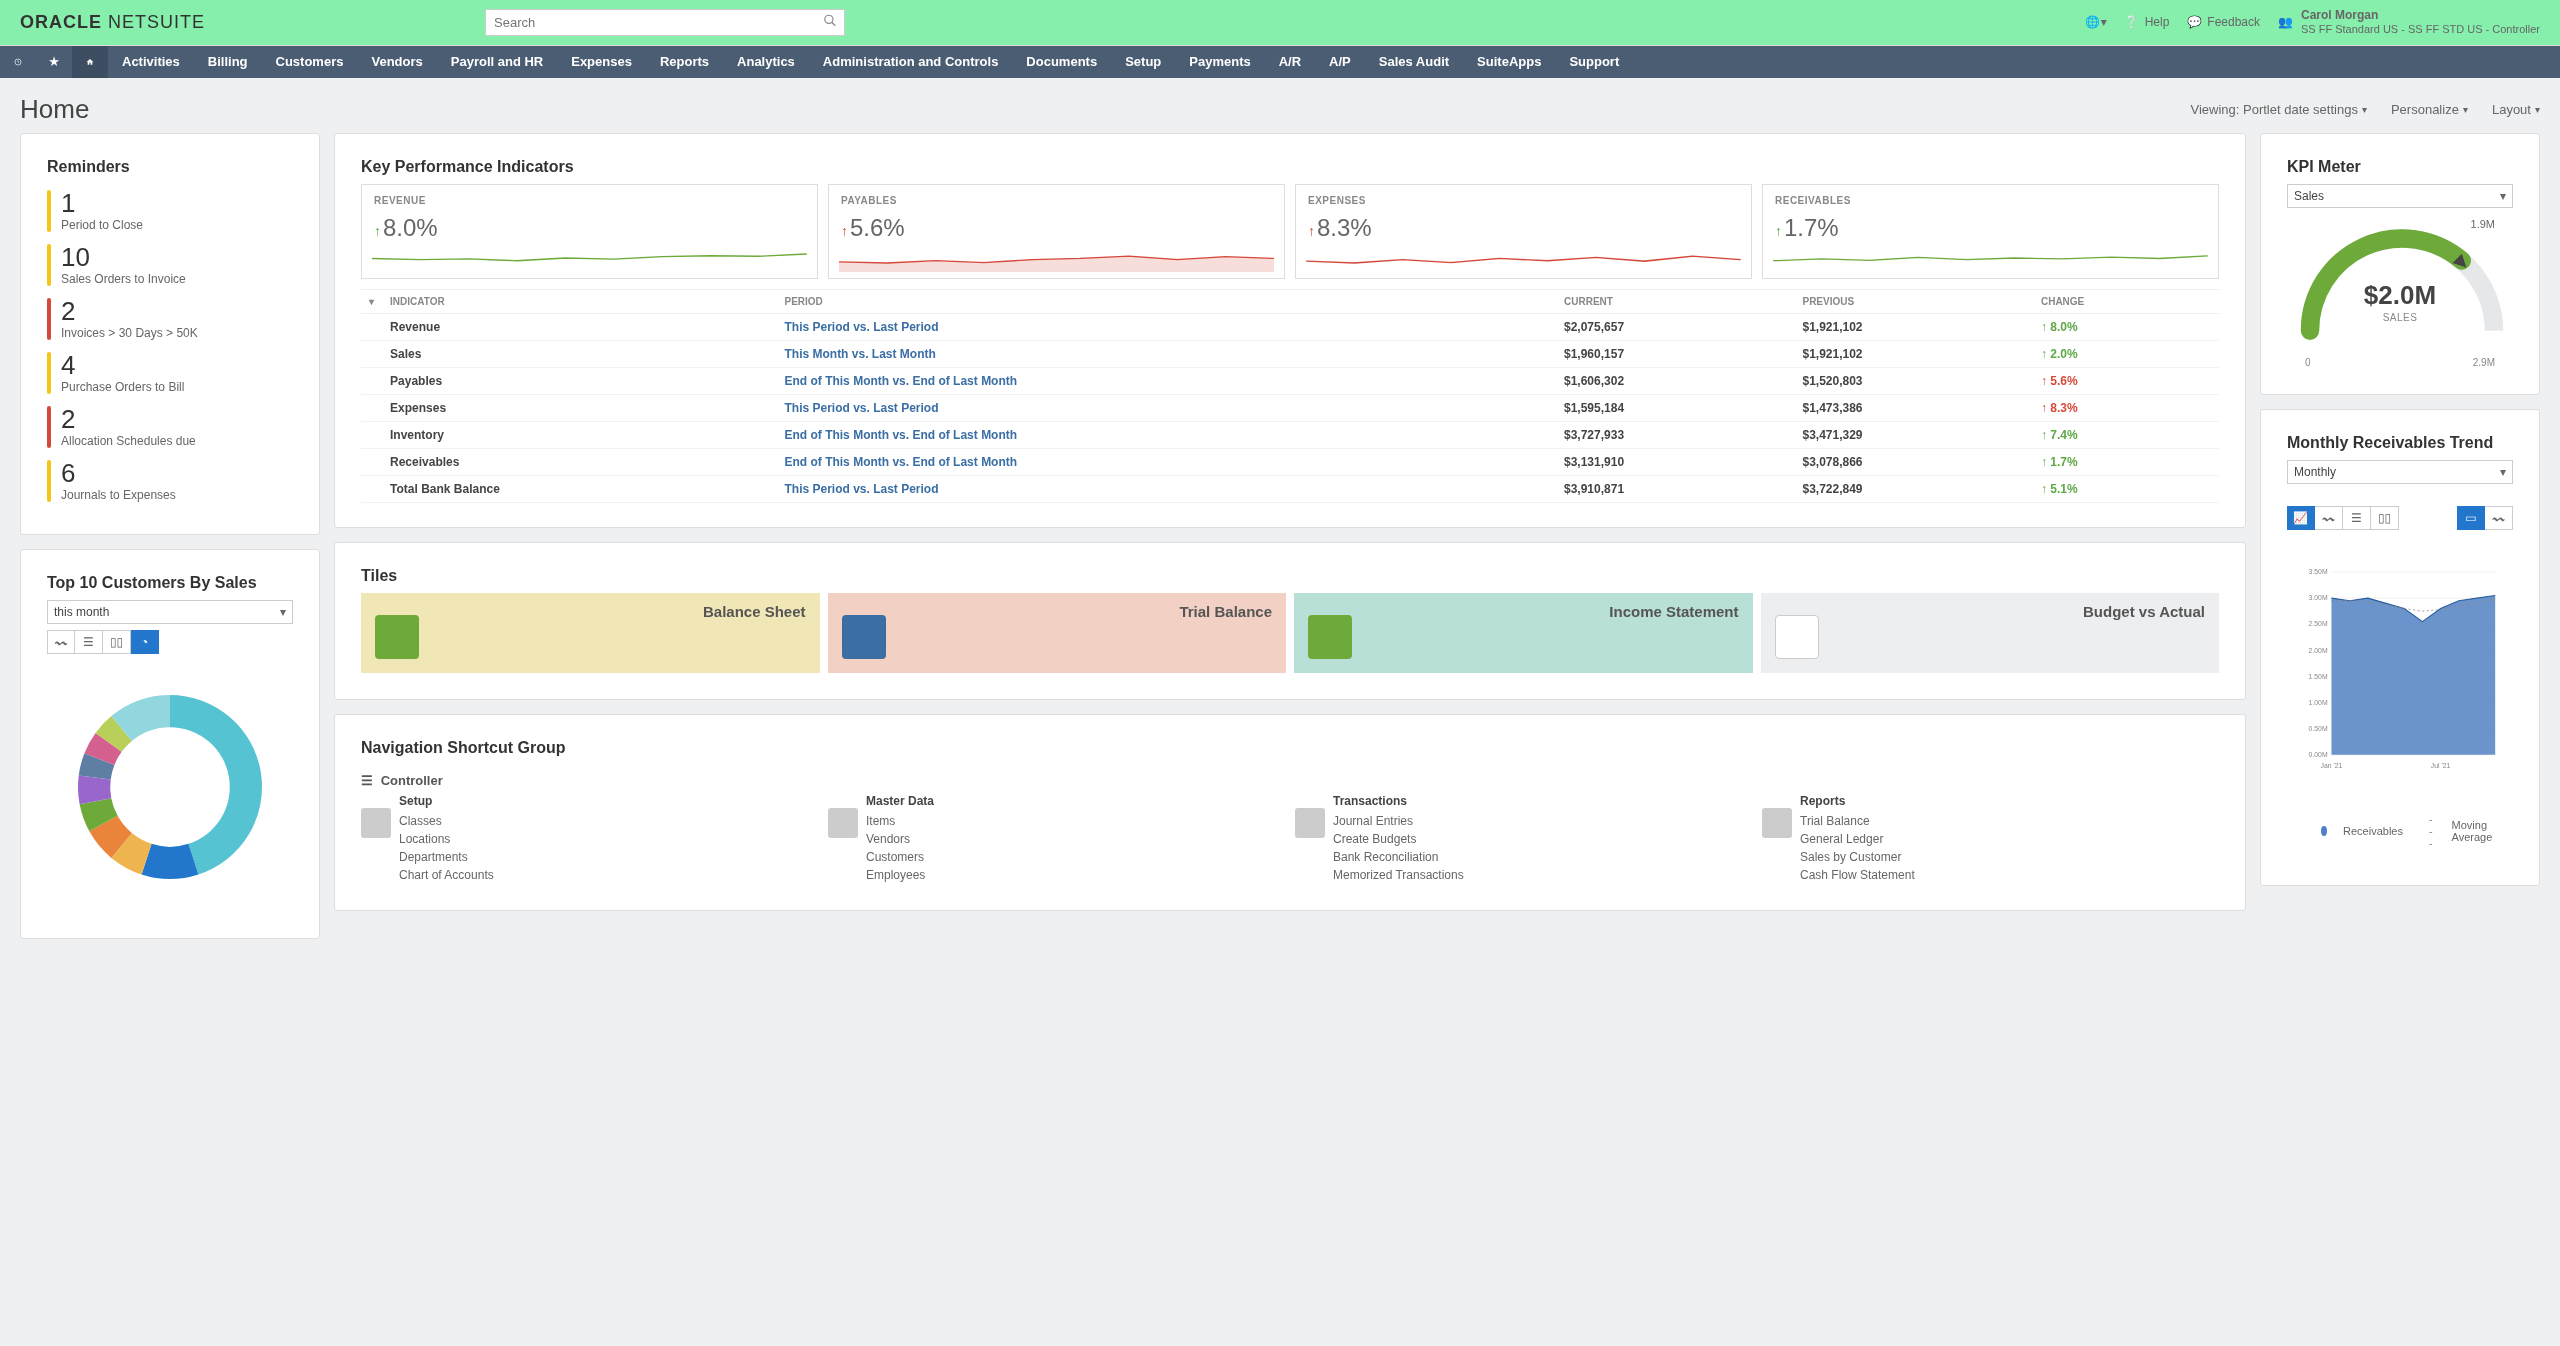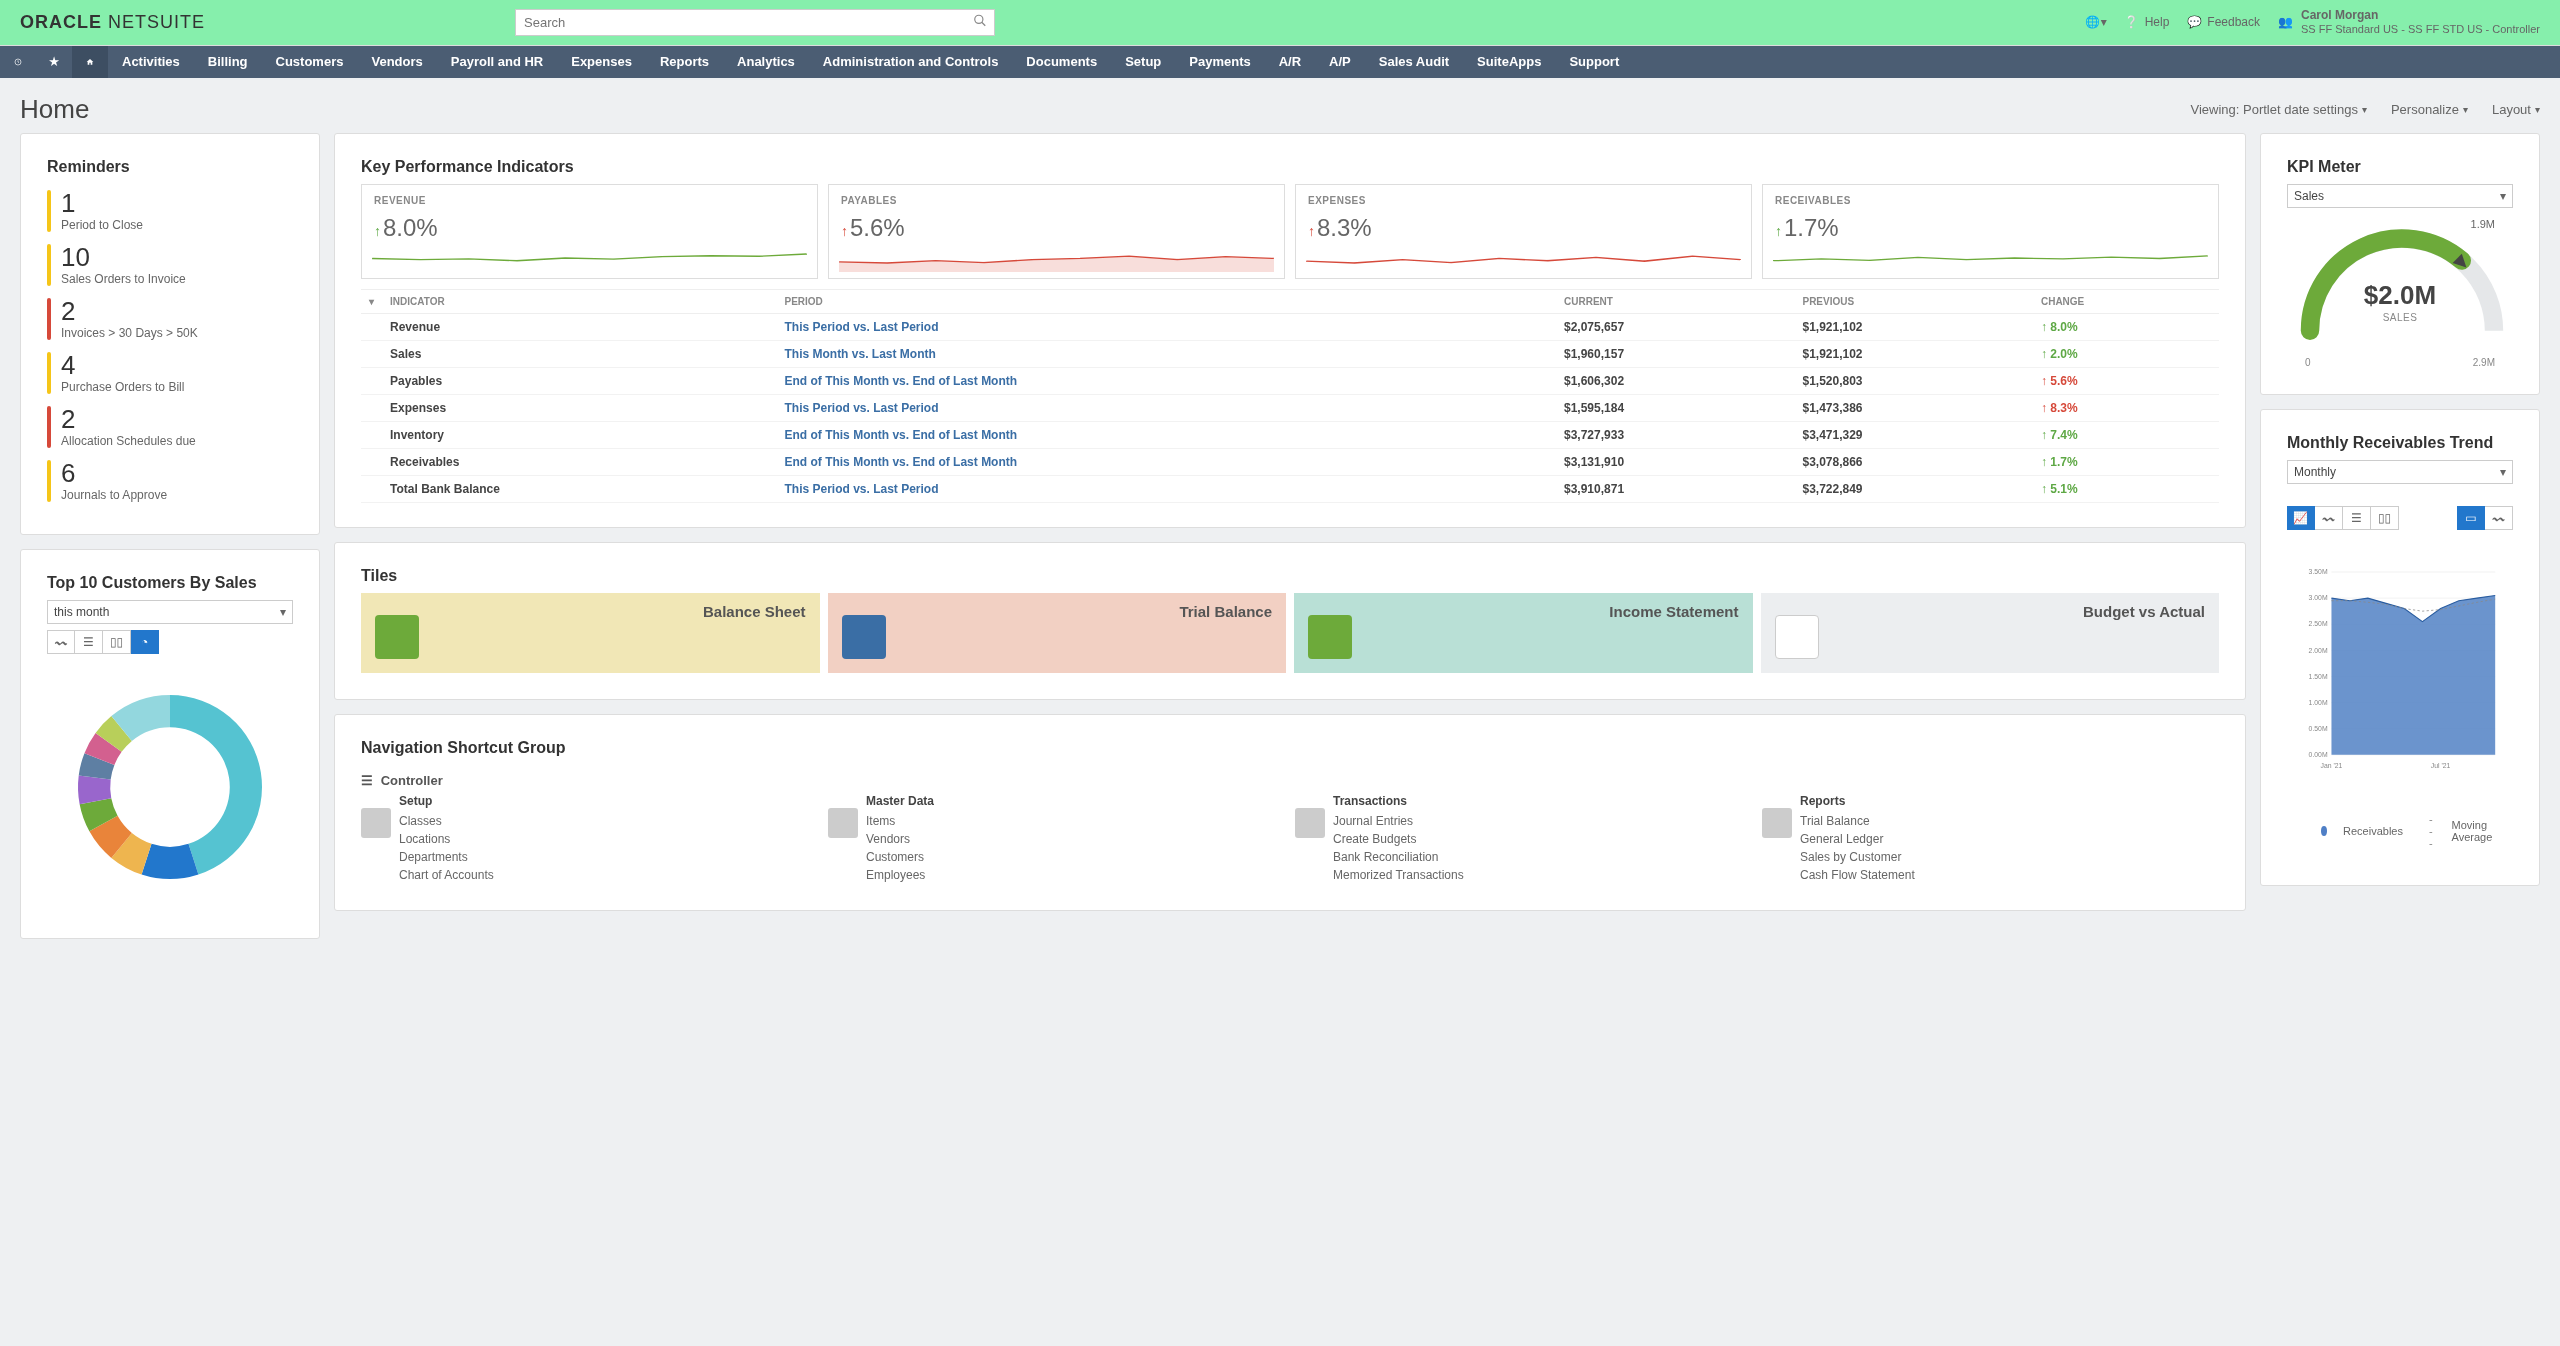--- a/index.html
+++ b/index.html
@@ -1,21 +1,21 @@
 <!DOCTYPE html>
 <html><head>
 <meta charset="utf-8">
 <style>
 * { margin: 0; padding: 0; box-sizing: border-box; font-family: "Helvetica Neue", Arial, sans-serif; }
 body { background: #eef0f2; color: #333; font-size: 13px; }
 .header { background: #86efac; display: flex; align-items: center; padding: 8px 20px; border-bottom: 1px solid #ddd; }
 .logo { font-weight: bold; font-size: 18px; color: #333; letter-spacing: 1px; white-space: nowrap; }
 .logo .netsuite { font-weight: 300; }
 .search-box { margin-left: 280px; position: relative; }
-.search-box input { width: 480px; padding: 5px 46px 5px 8px; border: 1px solid #ccc; font-size: 13px; margin-left: 30px; }
+.search-box input { width: 360px; padding: 5px 46px 5px 8px; border: 1px solid #ccc; font-size: 13px; }
 .search-box .search-icon { position: absolute; right: 8px; top: 50%; transform: translateY(-50%); color: #888; }
 .header-right { margin-left: auto; display: flex; align-items: center; gap: 18px; color: #666; font-size: 12px; }
 .header-right .item { display: flex; align-items: center; gap: 5px; cursor: pointer; }
 .user-block { display: flex; align-items: center; gap: 8px; }
 .user-block .user-lines { line-height: 1.25; font-size: 11px; }
 .user-block .name { font-weight: bold; font-size: 12px; }
 
 .nav { background: #4b5d73; display: flex; align-items: stretch; height: 32px; }
 .nav a { color: #fff; font-weight: bold; font-size: 13px; padding: 0 14px; display: flex; align-items: center; cursor: pointer; }
 .nav .iconbtn { width: 36px; justify-content: center; font-weight: normal; }
@@ -224,21 +224,21 @@
             <div class="bar red"></div>
             <div class="num-line">
               <span class="num">2</span>
               <span class="lbl">Allocation Schedules due</span>
             </div>
           </div>
           <div class="reminder">
             <div class="bar yellow"></div>
             <div class="num-line">
               <span class="num">6</span>
-              <span class="lbl">Journals to Approve</span>
+              <span class="lbl">Journals to Expenses</span>
             </div>
           </div>
         </div>
     </div>
 
     <div class="panel">
       <div class="panel-title">Top 10 Customers By Sales</div>
       <div class="panel-body">
         <div class="select-like" style="margin-bottom:6px;">
           <span>this month</span>

